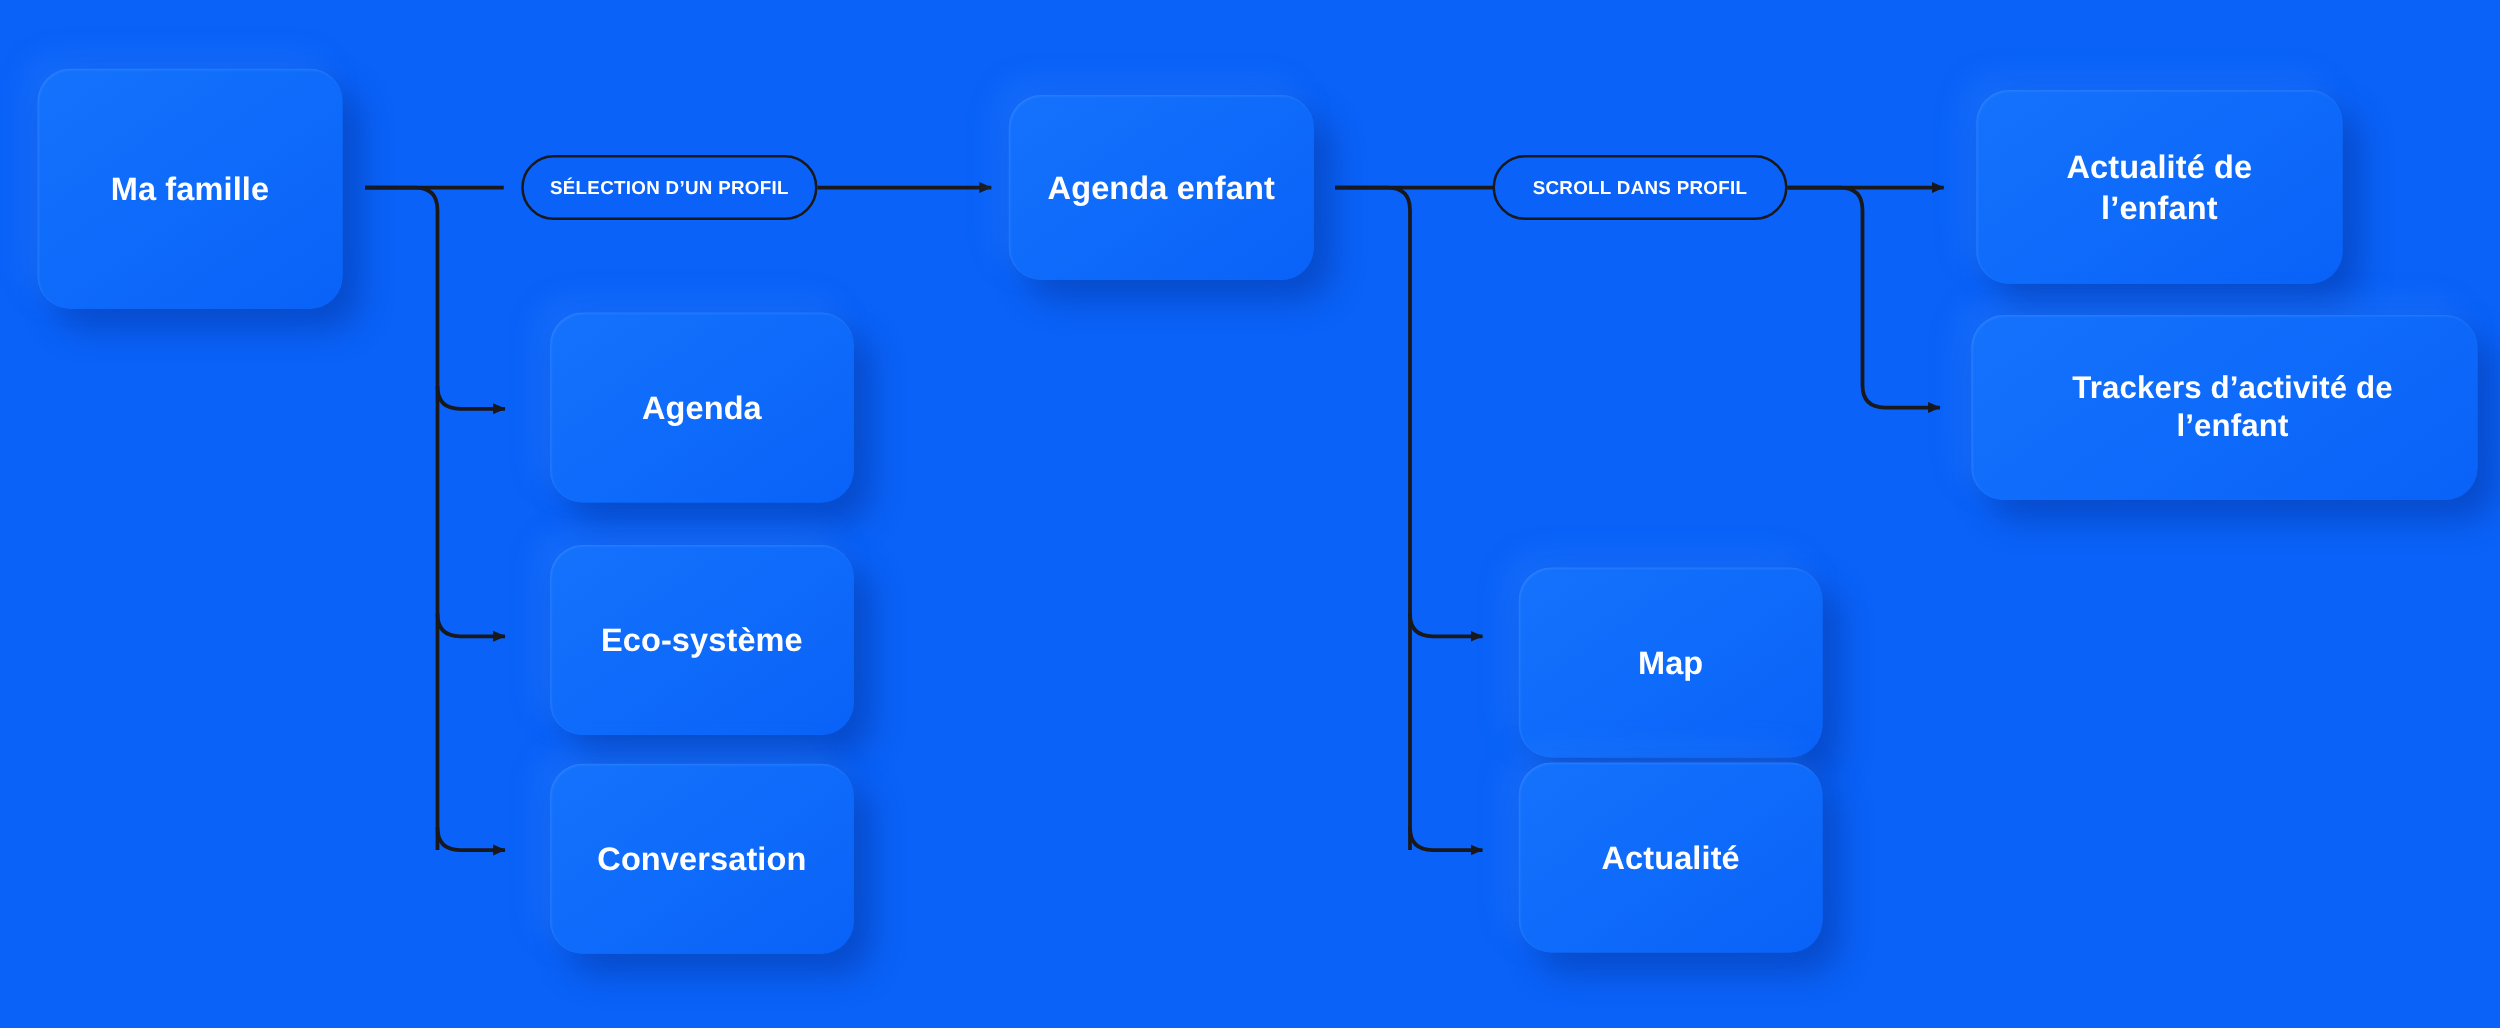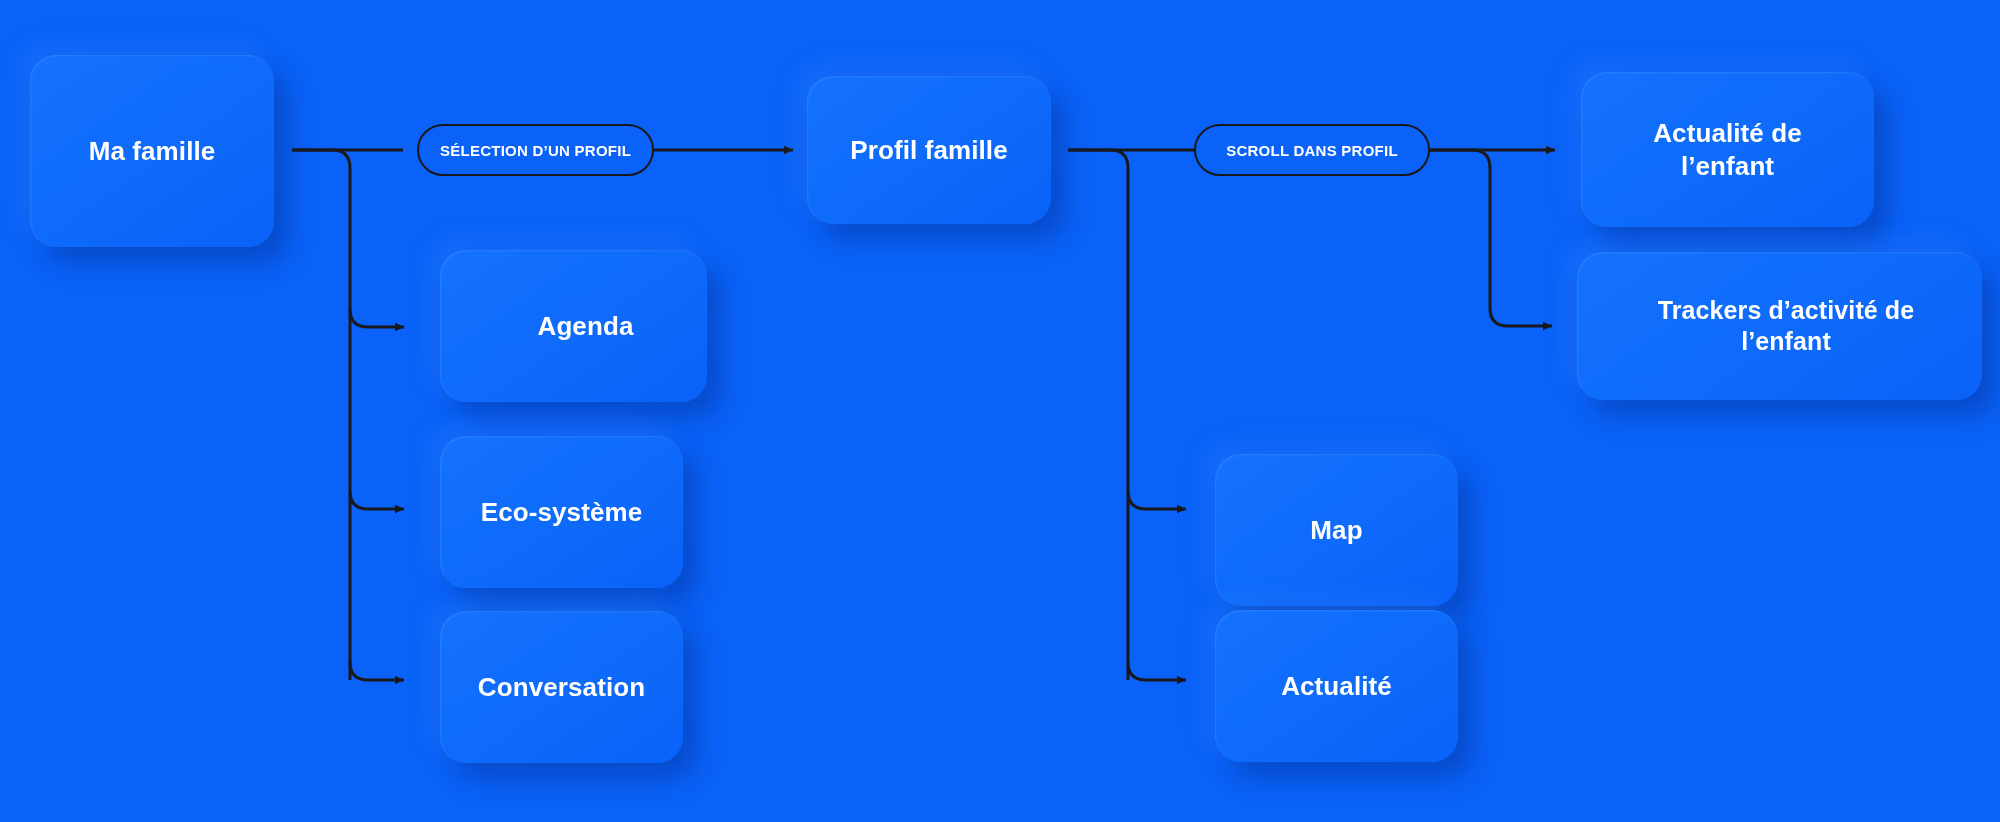--- a/index.html
+++ b/index.html
@@ -80,34 +80,34 @@
 
       <path d="M1128,491 Q1128,509 1146,509 L1186,509" marker-end="url(#arw)"></path>
       <path d="M1128,662 Q1128,680 1146,680 L1186,680" marker-end="url(#arw)"></path>
     </g>
   </svg>
 
   <div class="card" style="left:30px;top:55px;width:244px;height:192px;">
     <span>Ma famille</span>
   </div>
 
-  <div class="card" style="left:440px;top:250px;width:243px;height:152px;padding-left:24px;">
+  <div class="card" style="left:440px;top:250px;width:243px;height:152px;">
     <span>Agenda</span>
   </div>
 
   <div class="card" style="left:440px;top:436px;width:243px;height:152px;">
     <span>Eco-système</span>
   </div>
 
   <div class="card" style="left:440px;top:611px;width:243px;height:152px;">
     <span>Conversation</span>
   </div>
 
   <div class="card" style="left:807px;top:76px;width:244px;height:148px;">
-    <span>Profil famille</span>
+    <span>Agenda enfant</span>
   </div>
 
   <div class="card" style="left:1581px;top:72px;width:293px;height:155px;align-items:center;">
     <span>Actualité de l’enfant</span>
   </div>
 
   <div class="card small" style="left:1577px;top:252px;width:392px;height:148px;padding-left:13px;">
     <span>Trackers d’activité de l’enfant</span>
   </div>
 

